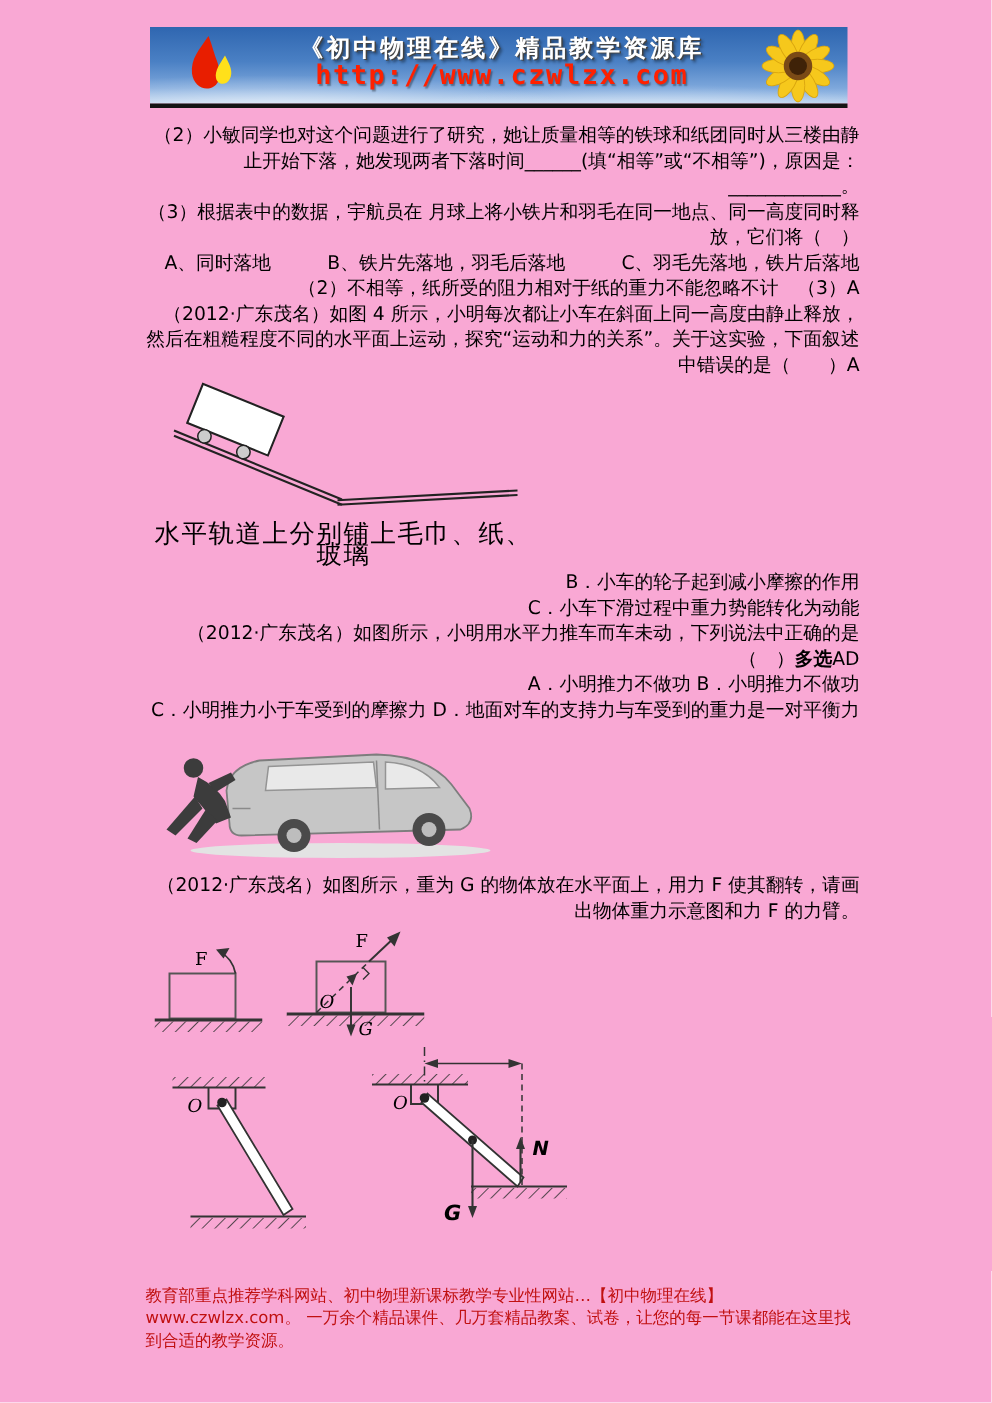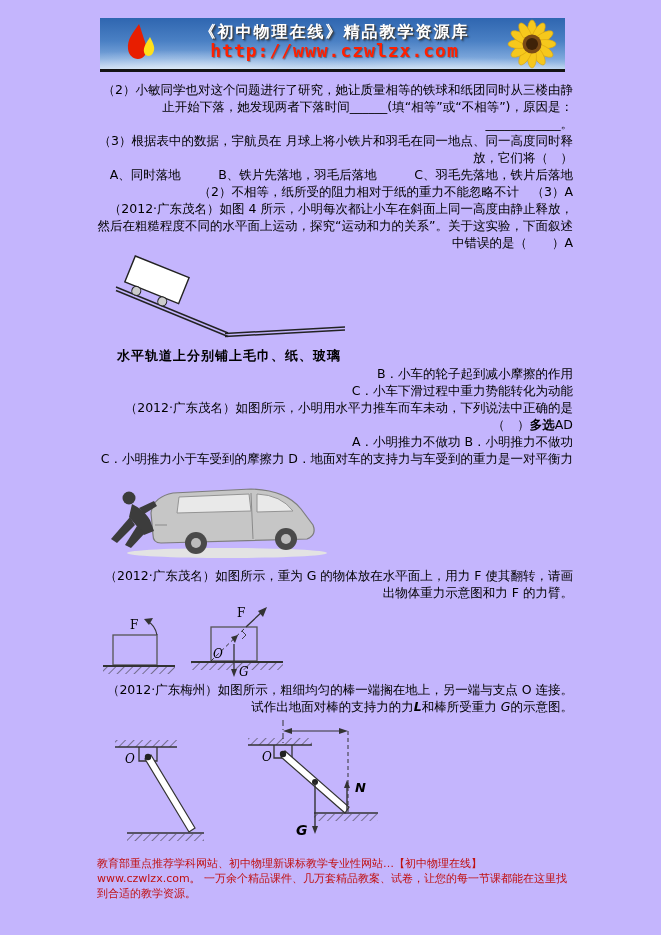--- a/index.html
+++ b/index.html
@@ -1,18 +1,18 @@
 <!DOCTYPE html>
 <html><head>
 <meta charset="utf-8">
 <style>
   * { margin:0; padding:0; box-sizing:border-box; }
   html,body { background:#ffffff; }
   .page {
-    position:relative; width:661px; height:935px; background:#c4b5fd; overflow:hidden;
+    position:relative; width:661px; height:935px; background:#f9a8d4; overflow:hidden;
     font-family:"DejaVu Sans", sans-serif; color:#000;
   }
   
   .banner {
     position:absolute; left:100px; top:18px; width:465px; height:54px;
     display:flex; align-items:center;
     background:
       radial-gradient(60% 60% at 18% 105%, rgba(255,255,255,.55), rgba(255,255,255,0) 70%),
       radial-gradient(50% 50% at 72% 110%, rgba(255,255,255,.45), rgba(255,255,255,0) 70%),
       linear-gradient(180deg,#2f66b0 0%, #4a80c4 45%, #7ea8dc 80%, #bcd4ef 100%);
@@ -34,21 +34,21 @@
   .content {
     position:absolute; left:97px; top:81px; width:476px;
     font-size:12.5px; line-height:17px;
   }
   p.para { margin:0;text-align:right; }
   .bold { font-weight:bold; }
   .bi { font-weight:bold; font-style:italic; }
   
   figure { border:0; }
   .incline-fig { width:252px; margin:2px 0 2px 6px; text-align:center; }
-  .incline-fig figcaption { font-weight:bold; font-size:13px; line-height:14px; letter-spacing:1px; }
+  .incline-fig figcaption { font-weight:normal; font-size:17px; line-height:14px; letter-spacing:1px; }
   .car-fig { margin:6px 0 2px 2px; }
   .block-row { display:flex; align-items:flex-start; gap:16px; margin:2px 0 2px 6px; }
   .block-row svg:first-child { margin-top:8px; }
   .rod-row { display:flex; align-items:flex-start; gap:22px; margin:3px 0 0 2px; }
   .rod-row svg:first-child { margin-top:14px; }
   svg text.lbl { font-size:12px; font-family:"DejaVu Serif", serif; }
   svg text.it  { font-style:italic; }
   svg text.bi  { font-weight:bold; font-style:italic; }
   
   .footer {
@@ -180,21 +180,20 @@
         <line x1="20" y1="58" x2="55" y2="24" stroke="#333" stroke-width="1" stroke-dasharray="4,3"></line>
         <polygon points="47,32 40,34 44,40" fill="#333"></polygon>
         <path d="M51,28 l4,4 l-4,4" fill="none" stroke="#333" stroke-width="0.9"></path>
         <line x1="43" y1="41" x2="43" y2="69" stroke="#333" stroke-width="1.3"></line>
         <polygon points="43,74 40,66 46,66" fill="#333"></polygon>
         <text class="lbl it" x="48" y="73">G</text>
         <text class="lbl it" x="22" y="55" font-size="10.5">O</text>
       </svg>
     </div>
 
-    <p class="para"><span>（2012·广东梅州）如图所示，粗细均匀的棒一端搁在地上，另一端与支点 O 连接。试作出地面对棒的支持力的力</span><span class="bi">L</span><span>和棒所受重力 </span><span style="font-style:italic">G</span><span>的示意图。</span></p>
 
     <div class="rod-row">
       <svg width="105" height="112" viewBox="0 0 105 112">
         <defs>
             <pattern id="hC" width="6" height="6" patternUnits="userSpaceOnUse" patternTransform="rotate(45)">
               <line x1="0" y1="0" x2="0" y2="6" stroke="#333" stroke-width="1.1"></line>
             </pattern>
           </defs>
         <rect x="16" y="8" width="62" height="7" fill="url(#hC)"></rect>
         <line x1="16" y1="15" x2="78" y2="15" stroke="#333" stroke-width="1.4"></line>

